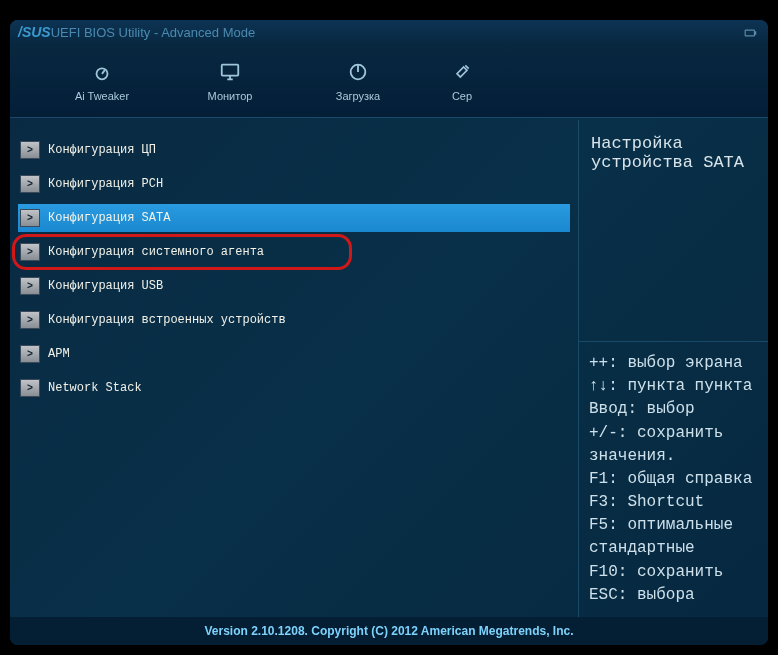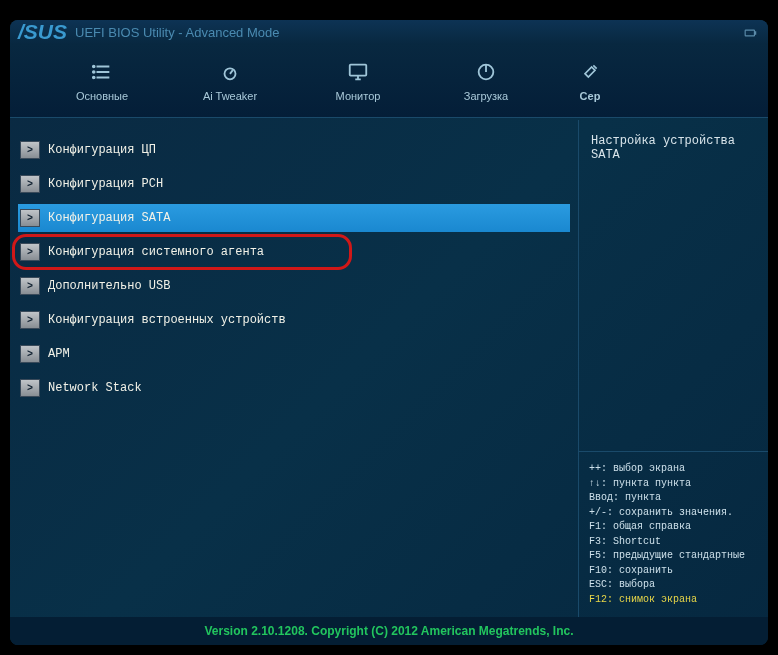--- a/index.html
+++ b/index.html
@@ -28,22 +28,21 @@
     padding: 0 8px;
     color: #3a7aa8;
     font-family: Arial, sans-serif;
     font-size: 13px;
     background: linear-gradient(180deg, #0d3354 0%, #082840 100%);
   }
   .brand {
     color: #3a9ad0;
     font-weight: bold;
     font-style: italic;
-    font-size: 21px;
-    margin-right: 8px;
+    font-size: 14px;
   }
   .utility-title { color: #4a8ab0; }
   .tabbar {
     height: 74px;
     display: flex;
     align-items: stretch;
     background: linear-gradient(180deg, #082840 0%, #041e38 100%);
     border-bottom: 1px solid #1a4a6a;
     padding-left: 28px;
   }
@@ -66,21 +65,21 @@
     border-right: 1px solid #1a4a70;
   }
   .tab .ticon {
     width: 30px;
     height: 24px;
     display: flex;
     align-items: center;
     justify-content: center;
     color: #9fc5d8;
   }
-  .tab.last { width: 80px; font-weight: bold; }
+  .tab.last { width: 80px; }
   .body {
     position: absolute;
     top: 100px;
     left: 0;
     right: 0;
     bottom: 28px;
     display: flex;
   }
   .menu {
     flex: 0 0 568px;
@@ -123,40 +122,40 @@
   .rightpane {
     flex: 1;
     display: flex;
     flex-direction: column;
     border-left: 1px solid #1a4a6a;
   }
   .help-top {
     flex: 1;
     padding: 14px 12px;
     color: #d8e4ea;
-    font-size: 12px;
+    font-size: 17px;
   }
   .help-bottom {
     border-top: 1px solid #1a4a6a;
     padding: 10px 10px;
     color: #cde0ea;
-    font-size: 10px;
+    font-size: 16px;
     line-height: 1.45;
   }
   .help-bottom .yl { color: #e8d648; }
   .footer {
     position: absolute;
     bottom: 0;
     left: 0;
     right: 0;
     height: 28px;
     display: flex;
     align-items: center;
     justify-content: center;
-    color: #22c55e;
+    color: #7dd3fc;
     font-size: 12px;
     background: #041e34;
     font-family: Verdana, sans-serif;
     font-weight: bold;
   }
   .batt {
     position: absolute;
     top: 6px;
     right: 10px;
     width: 14px;
@@ -176,33 +175,20 @@
           <rect x="2" y="7" width="16" height="10" rx="1"></rect>
           <rect x="18" y="10" width="2" height="4"></rect>
         </svg>
     </span>
   </div>
 
   <div class="tabbar">
     <div class="tab">
       <span class="ticon">
         <svg viewBox="0 0 24 24" width="26" height="22" fill="none" stroke="currentColor" stroke-width="2">
-            <line x1="6" y1="6" x2="20" y2="6"></line>
-            <line x1="6" y1="12" x2="20" y2="12"></line>
-            <line x1="6" y1="18" x2="20" y2="18"></line>
-            <circle cx="3" cy="6" r="1" fill="currentColor"></circle>
-            <circle cx="3" cy="12" r="1" fill="currentColor"></circle>
-            <circle cx="3" cy="18" r="1" fill="currentColor"></circle>
-          </svg>
-      </span>
-      <span>Основные</span>
-    </div>
-    <div class="tab">
-      <span class="ticon">
-        <svg viewBox="0 0 24 24" width="26" height="22" fill="none" stroke="currentColor" stroke-width="2">
             <circle cx="12" cy="14" r="6"></circle>
             <line x1="12" y1="14" x2="15" y2="10"></line>
           </svg>
       </span>
       <span>Ai Tweaker</span>
     </div>
     <div class="tab">
       <span class="ticon">
         <svg viewBox="0 0 24 24" width="26" height="22" fill="none" stroke="currentColor" stroke-width="2">
             <rect x="3" y="4" width="18" height="12" rx="1"></rect>
@@ -245,21 +231,21 @@
       <div class="item selected">
         <span class="chev">&gt;</span>
         <span>Конфигурация SATA</span>
       </div>
       <div class="item" id="callout-target">
         <span class="chev">&gt;</span>
         <span>Конфигурация системного агента</span>
       </div>
       <div class="item">
         <span class="chev">&gt;</span>
-        <span>Дополнительно USB</span>
+        <span>Конфигурация USB</span>
       </div>
       <div class="item">
         <span class="chev">&gt;</span>
         <span>Конфигурация встроенных устройств</span>
       </div>
       <div class="item">
         <span class="chev">&gt;</span>
         <span>APM</span>
       </div>
       <div class="item">
@@ -269,28 +255,27 @@
       <div class="item-callout" id="callout-box" style="left: 2px; top: 114px; width: 340px;"></div>
     </div>
 
     <div class="rightpane">
       <div class="help-top">
         <span>Настройка устройства SATA</span>
       </div>
       <div class="help-bottom">
         <div>++: выбор экрана</div>
         <div>↑↓: пункта пункта</div>
-        <div>Ввод: пункта</div>
+        <div>Ввод: выбор</div>
         <div>+/-: сохранить значения.</div>
         <div>F1: общая справка</div>
         <div>F3: Shortcut</div>
-        <div>F5: предыдущие стандартные</div>
+        <div>F5: оптимальные стандартные</div>
         <div>F10: сохранить</div>
         <div>ESC: выбора</div>
-        <div class="yl">F12: снимок экрана</div>
       </div>
     </div>
   </div>
 
   <div class="footer">
     <span>Version 2.10.1208. Copyright (C) 2012 American Megatrends, Inc.</span>
   </div>
 </div>
 
 </body></html>

